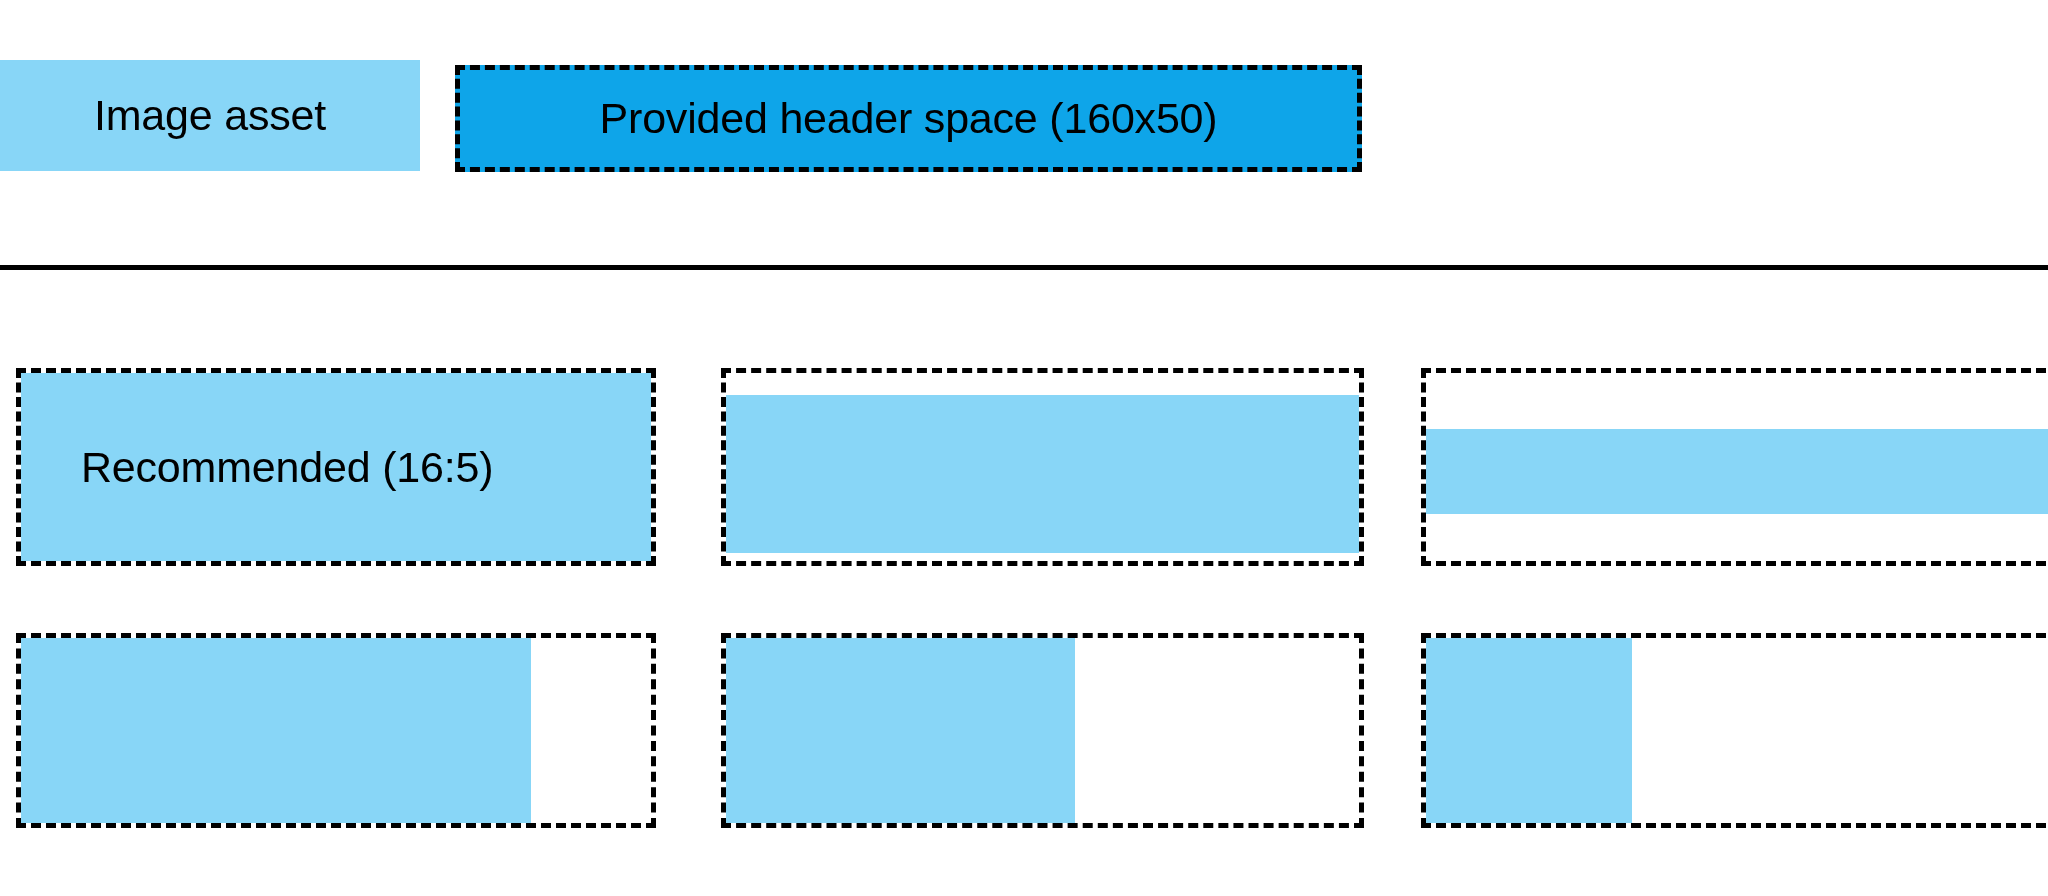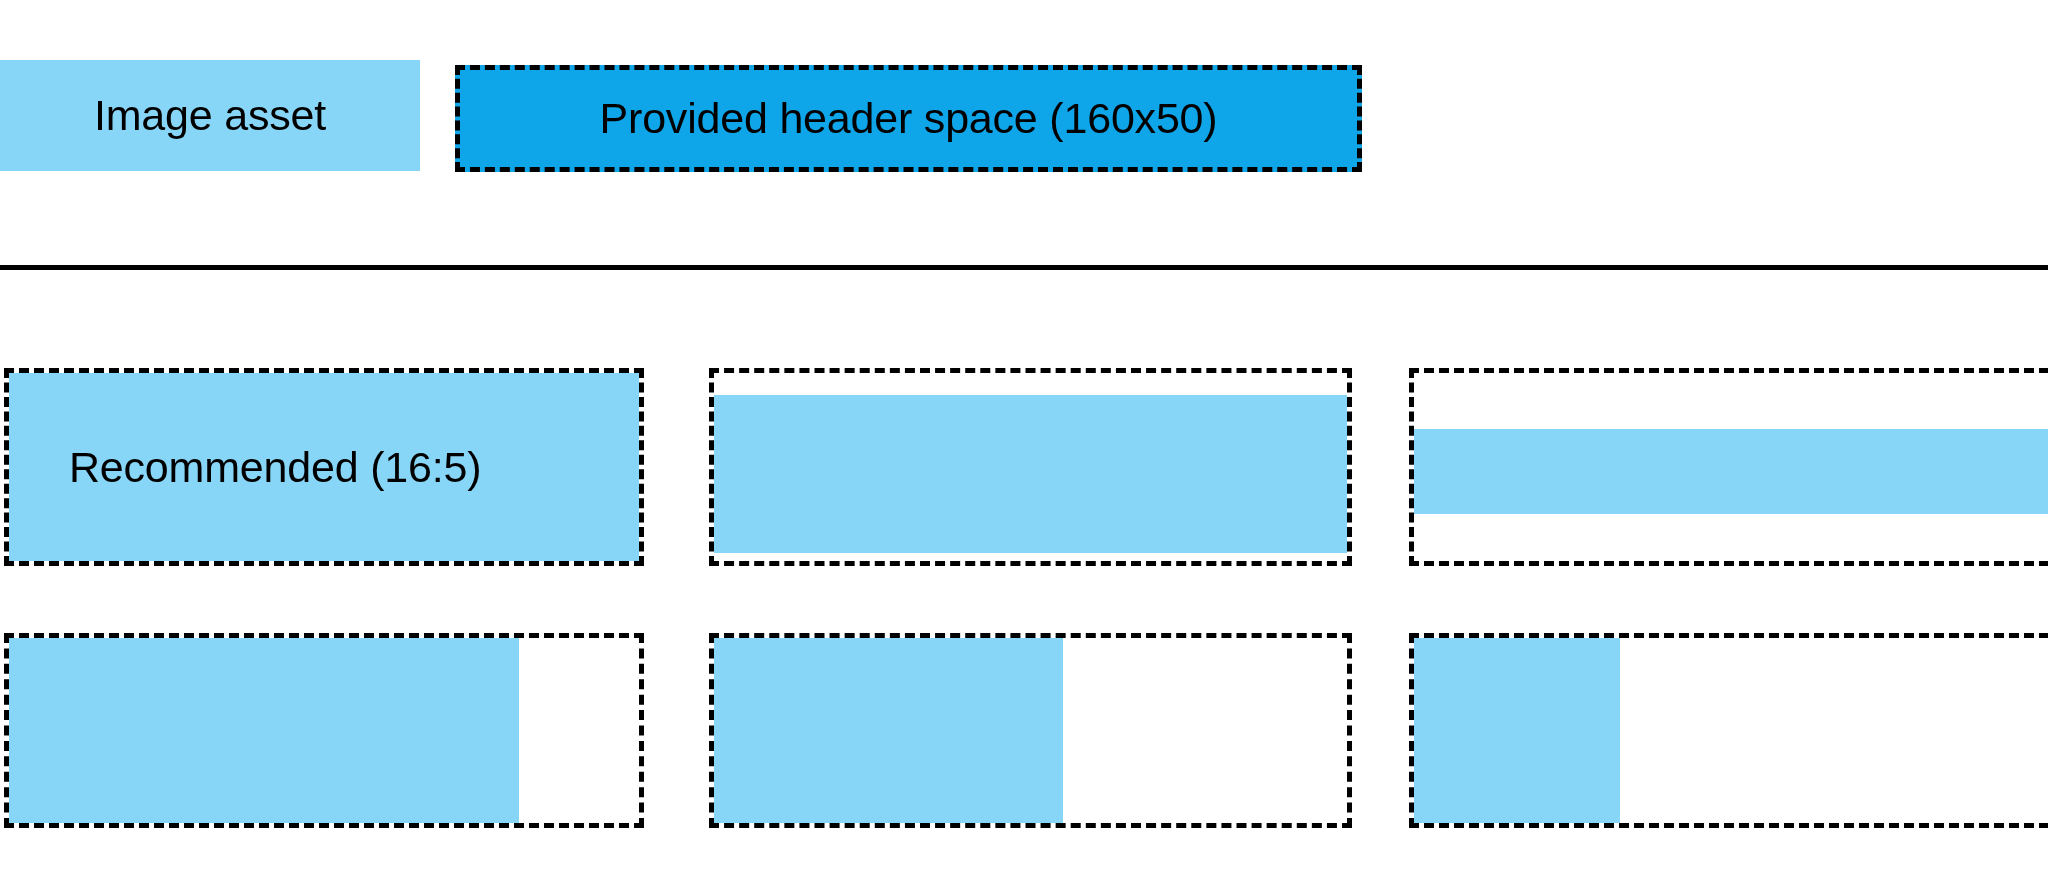--- a/index.html
+++ b/index.html
@@ -72,21 +72,21 @@
     left: 0px;
     top: 265px;
     width: 2048px;
     height: 5px;
     background: #000000;
   }
 
   
   .row {
     position: absolute;
-    left: 4px;
+    left: 16px;
     width: 1636px;
   }
   .row-one { top: 368px; height: 198px; }
   .row-two { top: 633px; height: 195px; }
 
   .cell {
     position: absolute;
     top: 0px;
     height: 100%;
     box-sizing: border-box;

